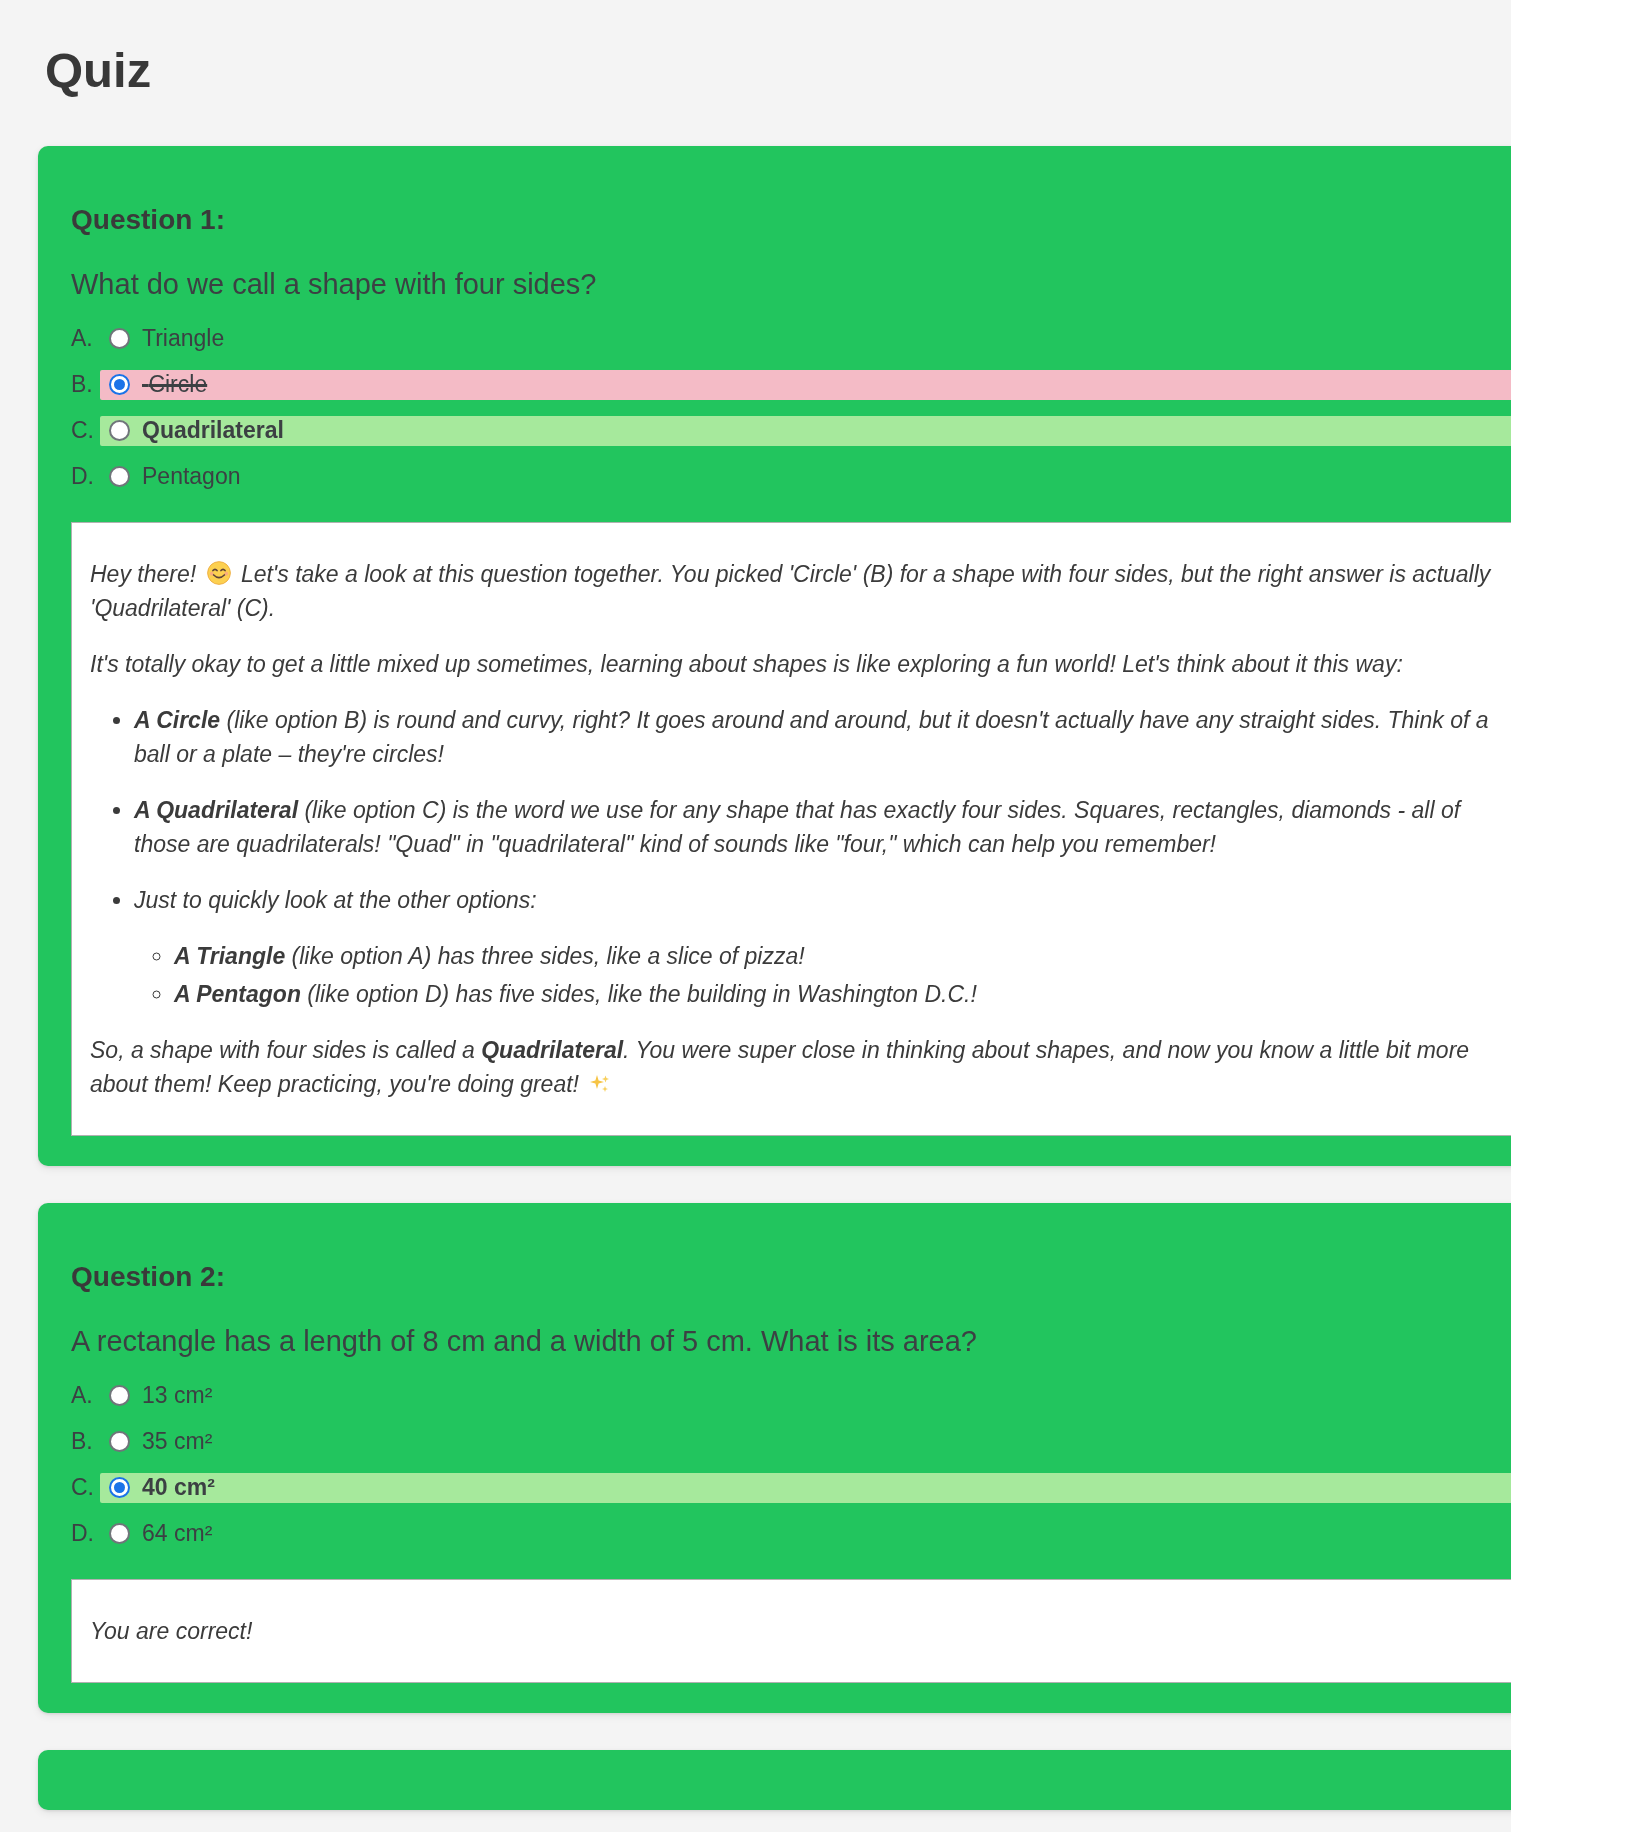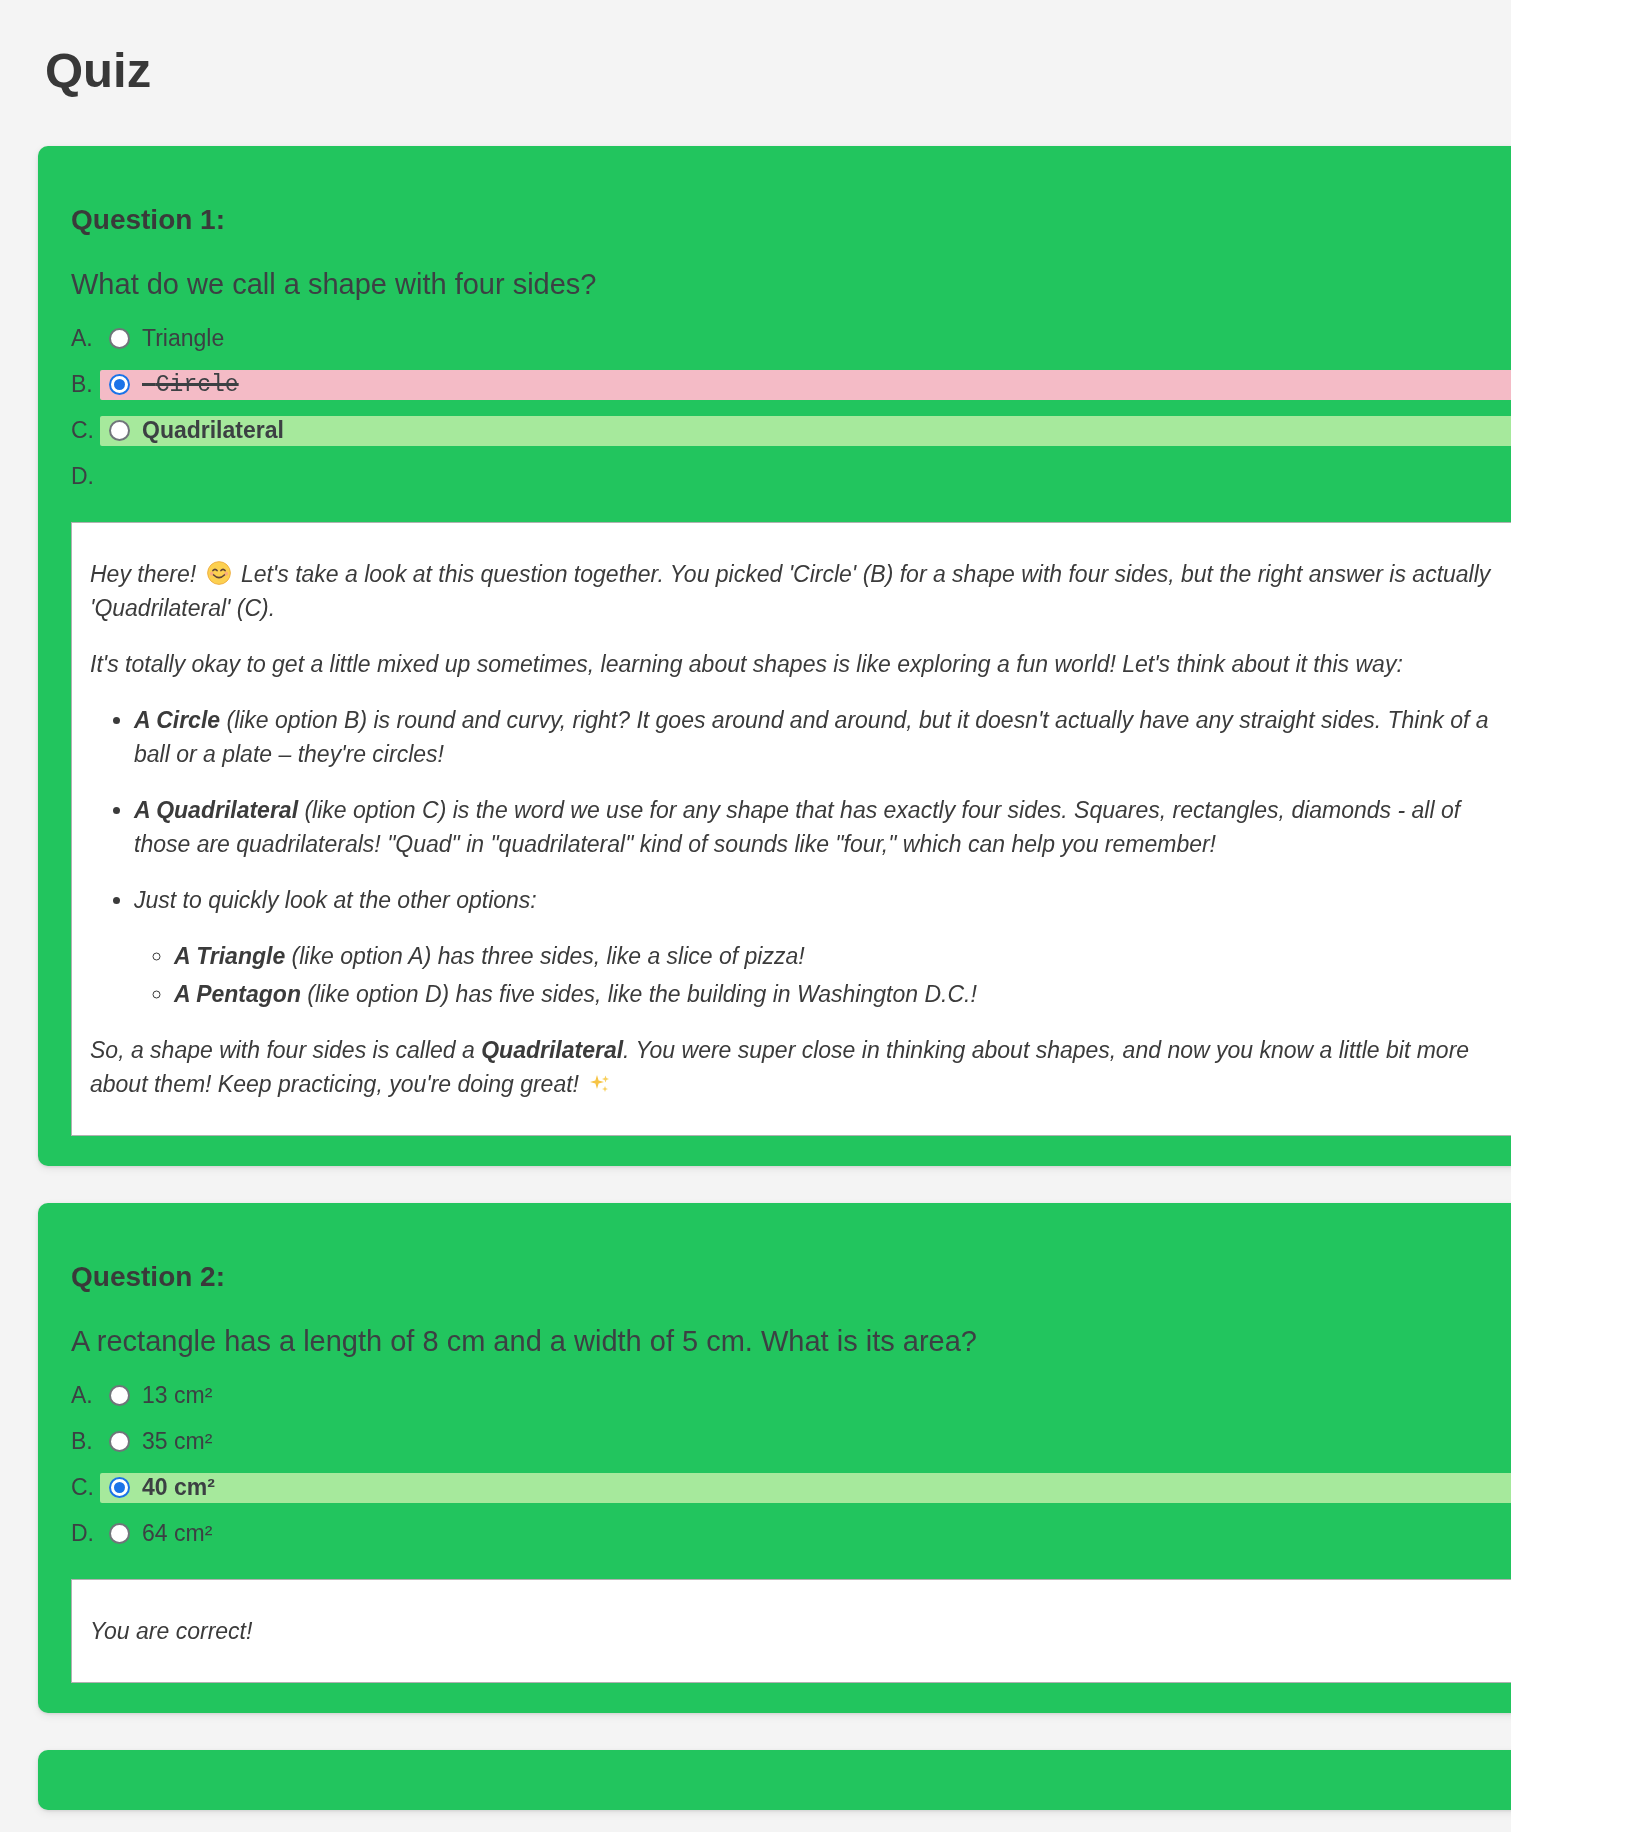--- a/index.html
+++ b/index.html
@@ -27,21 +27,21 @@
   .opt { display:flex; align-items:center; height:46px; }
   .letter { width:29px; flex-shrink:0; font-size:23px; }
   .opt-body {
     flex:1; display:flex; align-items:center;
     height:30px; padding-left:9px; border-radius:2px;text-align:right;
   }
   .opt-body.wrong { background:#f4bbc6; }
   .opt-body.right { background:#a6e99c; }
   .opt-label { font-size:23px; margin-left:12px; }
   .opt-label.bold { font-weight:700; }
-  del.opt-label { text-decoration:line-through; text-decoration-thickness:2.5px;font-family:Liberation Mono, monospace; }
+  del.opt-label { text-decoration:line-through; text-decoration-thickness:2.5px; }
   del.opt-label::before { content:"\00a0"; }
 
   .radio {
     box-sizing:border-box; width:21px; height:21px; flex-shrink:0;
     border:2px solid #70757a; border-radius:50%; background:#fff; position:relative;
     cursor:pointer;
   }
   .radio.checked { border-color:#1a73e8; }
   .radio.checked::after {
     content:""; position:absolute; left:3px; top:3px; width:11px; height:11px;
@@ -95,20 +95,24 @@
         <div class="opt">
           <span class="letter">C.</span>
           <div class="opt-body right">
             <span class="radio"></span>
             <span class="opt-label bold">Quadrilateral</span>
           </div>
         </div>
 
         <div class="opt">
           <span class="letter">D.</span>
+          <div class="opt-body">
+            <span class="radio"></span>
+            <span class="opt-label">Pentagon</span>
+          </div>
         </div>
 
       </div>
 
       <div class="feedback">
         <p>
           <span>Hey there!</span>
           <svg class="emoji-svg" width="26" height="26" viewBox="0 0 24 24">
             <circle cx="12" cy="12" r="10.5" fill="#fcd050" stroke="#eda83a" stroke-width="0.8"></circle>
             <path d="M6.4 9.8 Q8.3 7.4 10.2 9.8" fill="none" stroke="#5f4339" stroke-width="1.5" stroke-linecap="round"></path>

